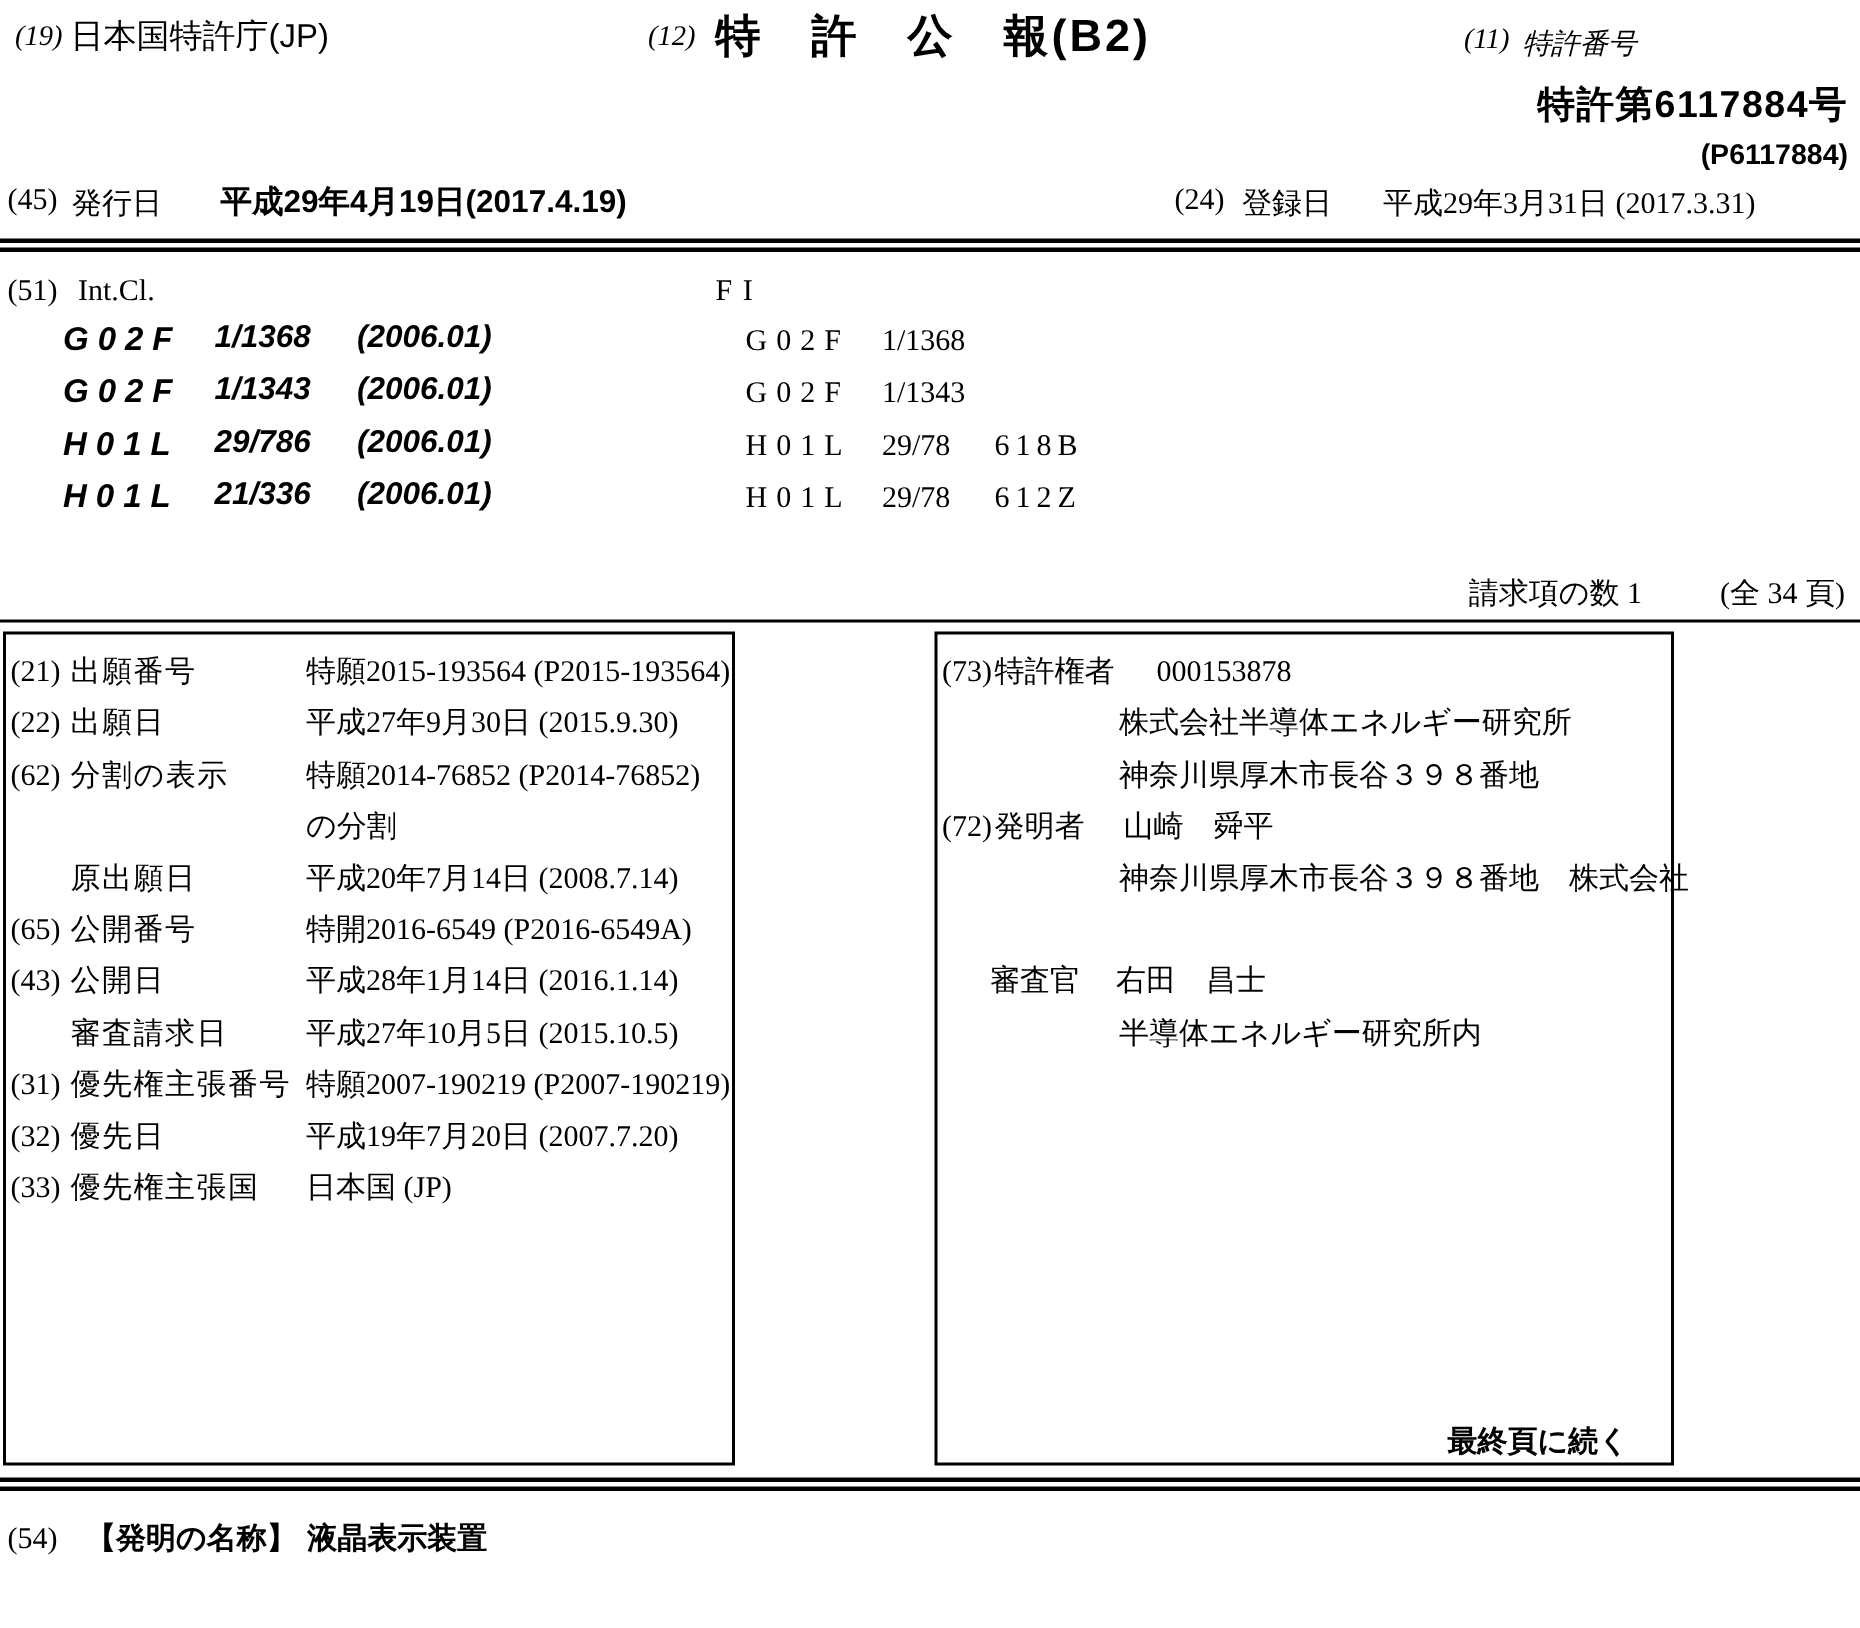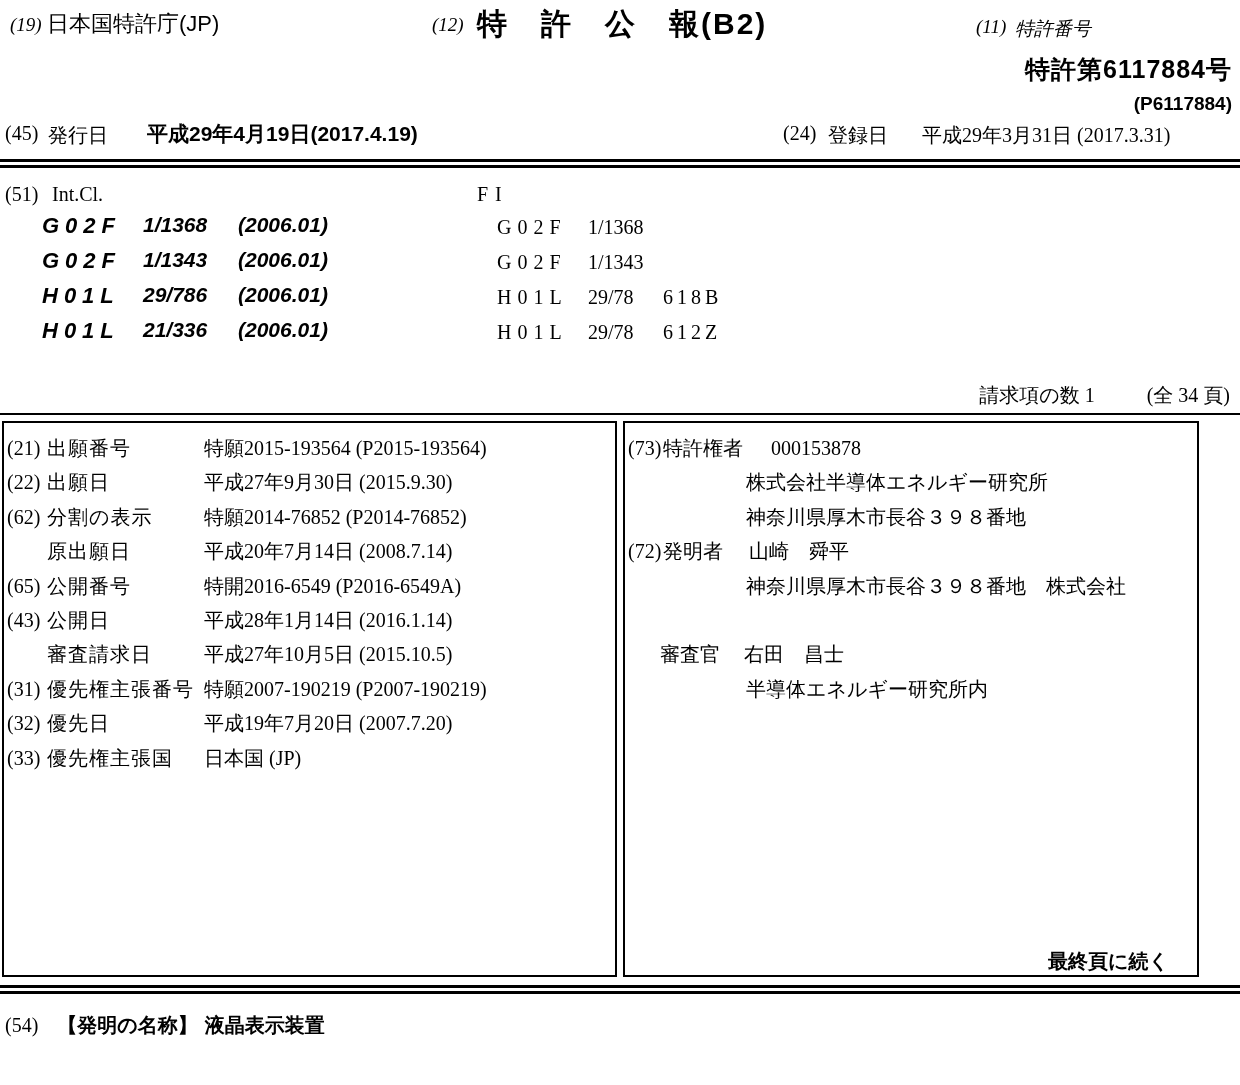--- a/index.html
+++ b/index.html
@@ -40,22 +40,22 @@
   .icl-ver { left:238px; font-size:21px; font-weight:bold; font-style:italic;
     font-family:"Liberation Sans","DejaVu Sans",sans-serif; }
   .fi-cls { left:497px; font-size:20px; letter-spacing:6px; }
   .fi-sub { left:588px; font-size:20px; }
   .fi-ext { left:663px; font-size:20px; letter-spacing:4px; }
   .claims-line { font-size:20px; }
 
   
   .box { position:absolute; top:421px; height:556px; border:2px solid #000;
     font-size:20px; }
-  .box-left { left:2px; width:615px; padding:8px 4px 0 3px; }
-  .box-right { left:623px; width:576px; padding:8px 4px 0 3px; }
+  .box-left { left:2px; width:488px; padding:8px 4px 0 3px; }
+  .box-right { left:623px; width:493px; padding:8px 4px 0 3px; }
   .lb-row { display:flex; line-height:34.4px; white-space:nowrap; }
   .lb-code { flex:0 0 40px; }
   .lb-label { flex:0 0 157px; letter-spacing:1px; }
   .lb-value { flex:1; }
   .rb-row { line-height:34.4px; white-space:nowrap; }
   .rb-code { display:inline-block; width:35px; }
   .rb-indent { padding-left:118px; }
   .rb-id { margin-left:28px; }
   .rb-name { margin-left:26px; }
   .examiner-row { margin-top:34.4px; padding-left:32px; }
@@ -161,20 +161,25 @@
       <span class="lb-label">出願日</span>
       <span class="lb-value">平成27年9月30日 (2015.9.30)</span>
     </div>
     <div class="lb-row">
       <span class="lb-code">(62)</span>
       <span class="lb-label">分割の表示</span>
       <span class="lb-value">特願2014-76852 (P2014-76852)</span>
     </div>
     <div class="lb-row">
       <span class="lb-code"></span>
+      <span class="lb-label"></span>
+      <span class="lb-value">の分割</span>
+    </div>
+    <div class="lb-row">
+      <span class="lb-code"></span>
       <span class="lb-label">原出願日</span>
       <span class="lb-value">平成20年7月14日 (2008.7.14)</span>
     </div>
     <div class="lb-row">
       <span class="lb-code">(65)</span>
       <span class="lb-label">公開番号</span>
       <span class="lb-value">特開2016-6549 (P2016-6549A)</span>
     </div>
     <div class="lb-row">
       <span class="lb-code">(43)</span>

